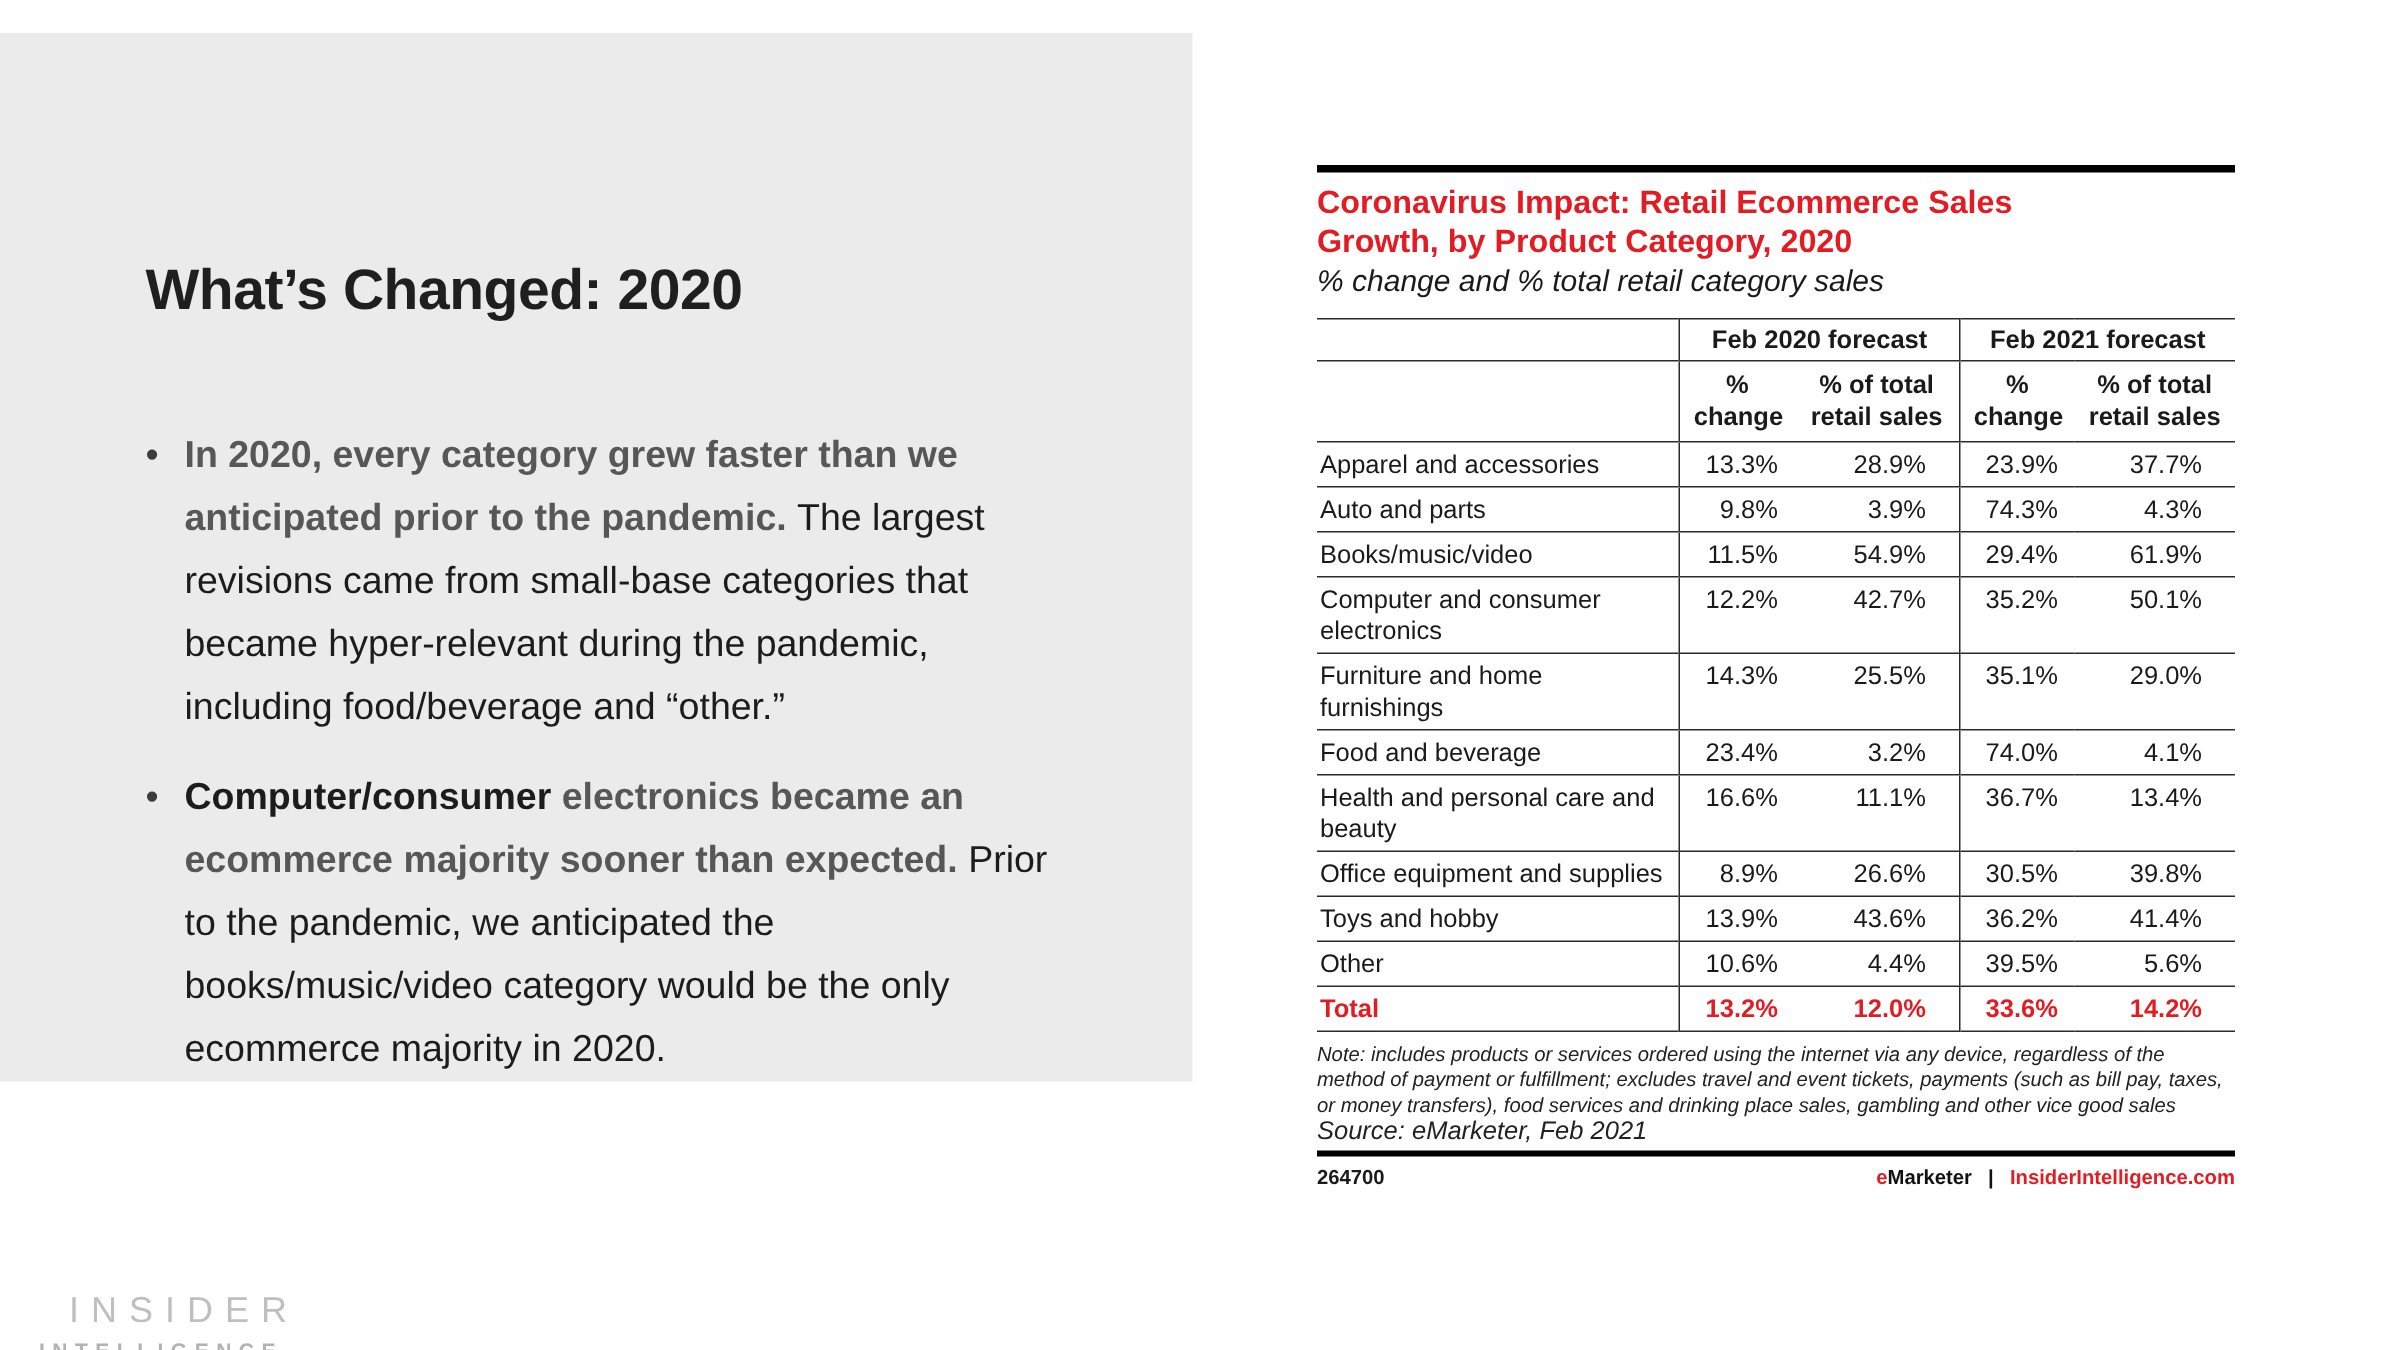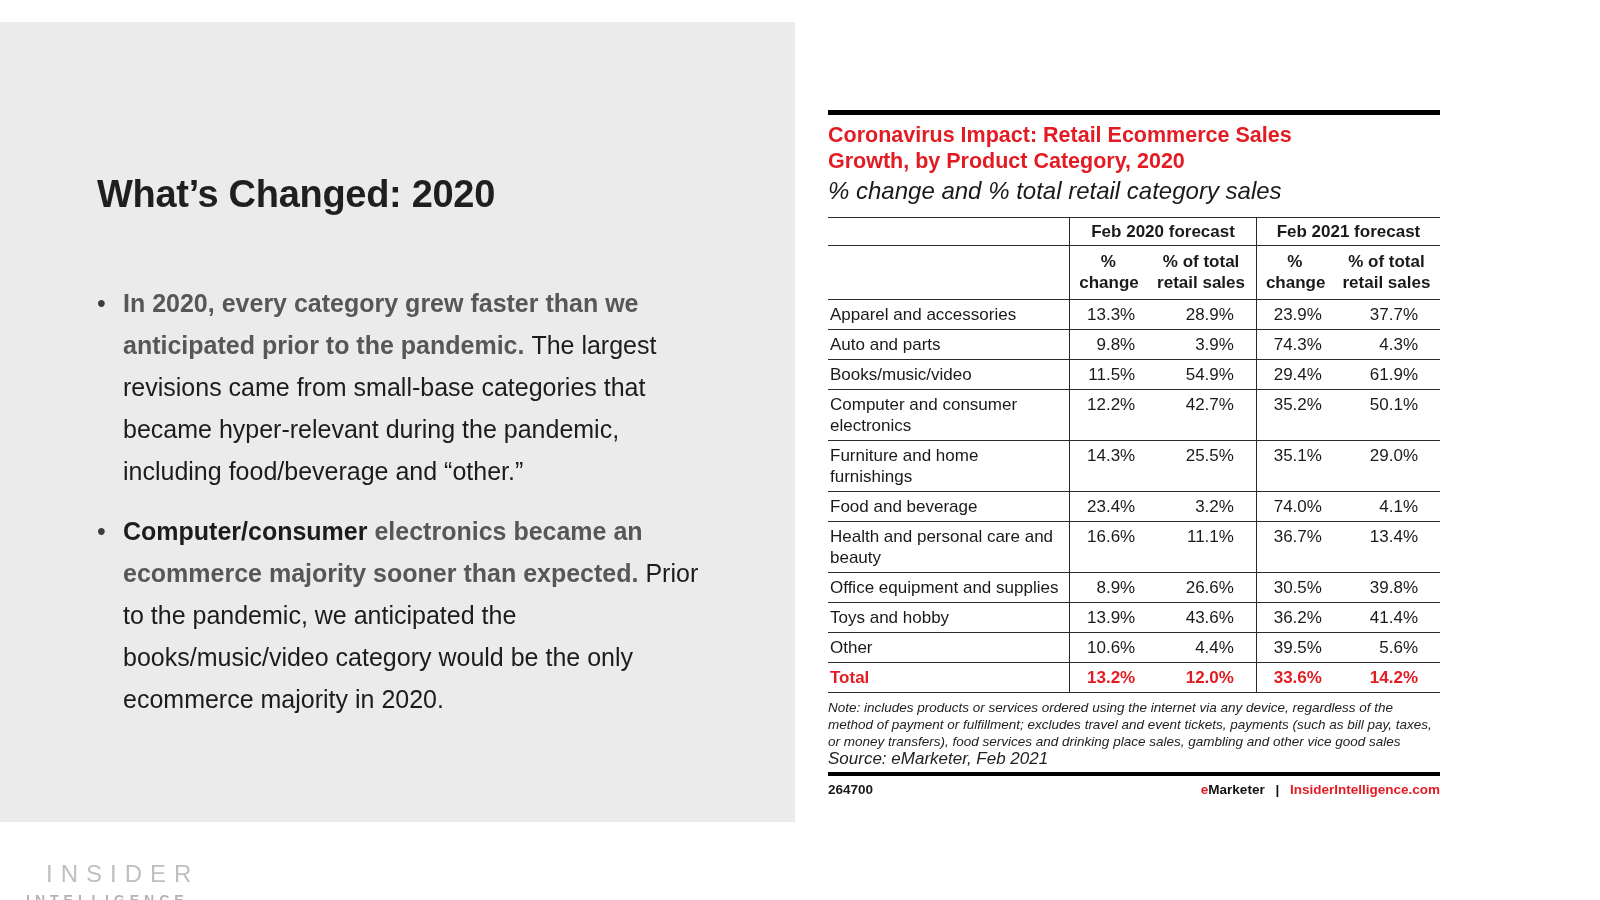--- a/index.html
+++ b/index.html
@@ -5,21 +5,21 @@
   html,body { margin:0; padding:0; }
   body {
     width:1600px; height:900px; position:relative; overflow:hidden;
     background:#ffffff;
     font-family:"Liberation Sans", sans-serif;
     -webkit-font-smoothing:antialiased;
   }
 
   
   .left-panel {
-    position:absolute; left:0; top:22px; width:795px; height:800px;
+    position:absolute; left:0; top:22px; width:795px; height:699px;
     background:#ebebeb;
   }
   .slide-title {
     position:absolute; left:97px; top:150px;
     font-size:38px; line-height:44px; font-weight:bold; color:#1f1f1f;
     letter-spacing:-0.3px;
   }
   .bullet-list {
     position:absolute; left:97px; top:260px; width:606px;
     font-size:25px; line-height:42px; color:#1c1c1c;
@@ -34,29 +34,29 @@
   .logo { position:absolute; left:26px; top:838px; }
   .logo-line1 {
     font-size:24px; letter-spacing:8px; color:#bfbfbf; padding-left:20px;
   }
   .logo-line2 {
     font-size:14px; font-weight:bold; letter-spacing:5px; color:#b3b3b3; margin-top:4px;
   }
 
   
   .chart {
-    position:absolute; left:828px; top:110px; width:612px; color:#1a1a1a;
+    position:absolute; left:878px; top:110px; width:612px; color:#1a1a1a;
   }
   .chart-toprule { height:5px; background:#000; }
   .chart-title {
     margin-top:7px; font-size:21.5px; line-height:26px;
     font-weight:bold; color:#e31b23;
   }
   .chart-subtitle {
-    margin-top:3px; font-size:24px; font-style:italic; color:#1a1a1a;
+    margin-top:3px; font-size:20px; font-style:italic; color:#1a1a1a;
   }
 
   table.data-table {
     width:100%; border-collapse:collapse; margin-top:12px;
     font-size:17px; color:#1a1a1a;
     border-top:1.5px solid #2a2a2a;
   }
   .data-table tr { border-bottom:1.5px solid #2a2a2a; }
   .data-table th, .data-table td { vertical-align:top; font-weight:normal; }
   .group-start { border-left:1.5px solid #2a2a2a; }

